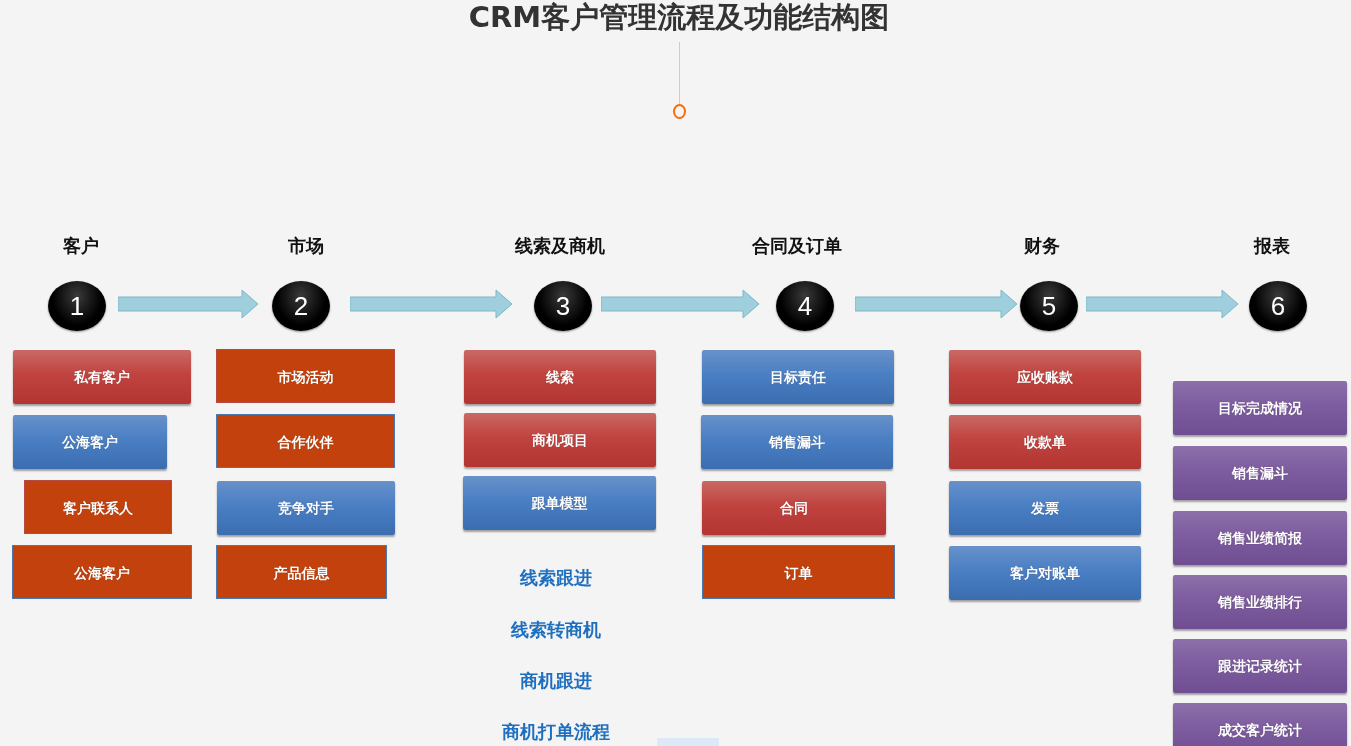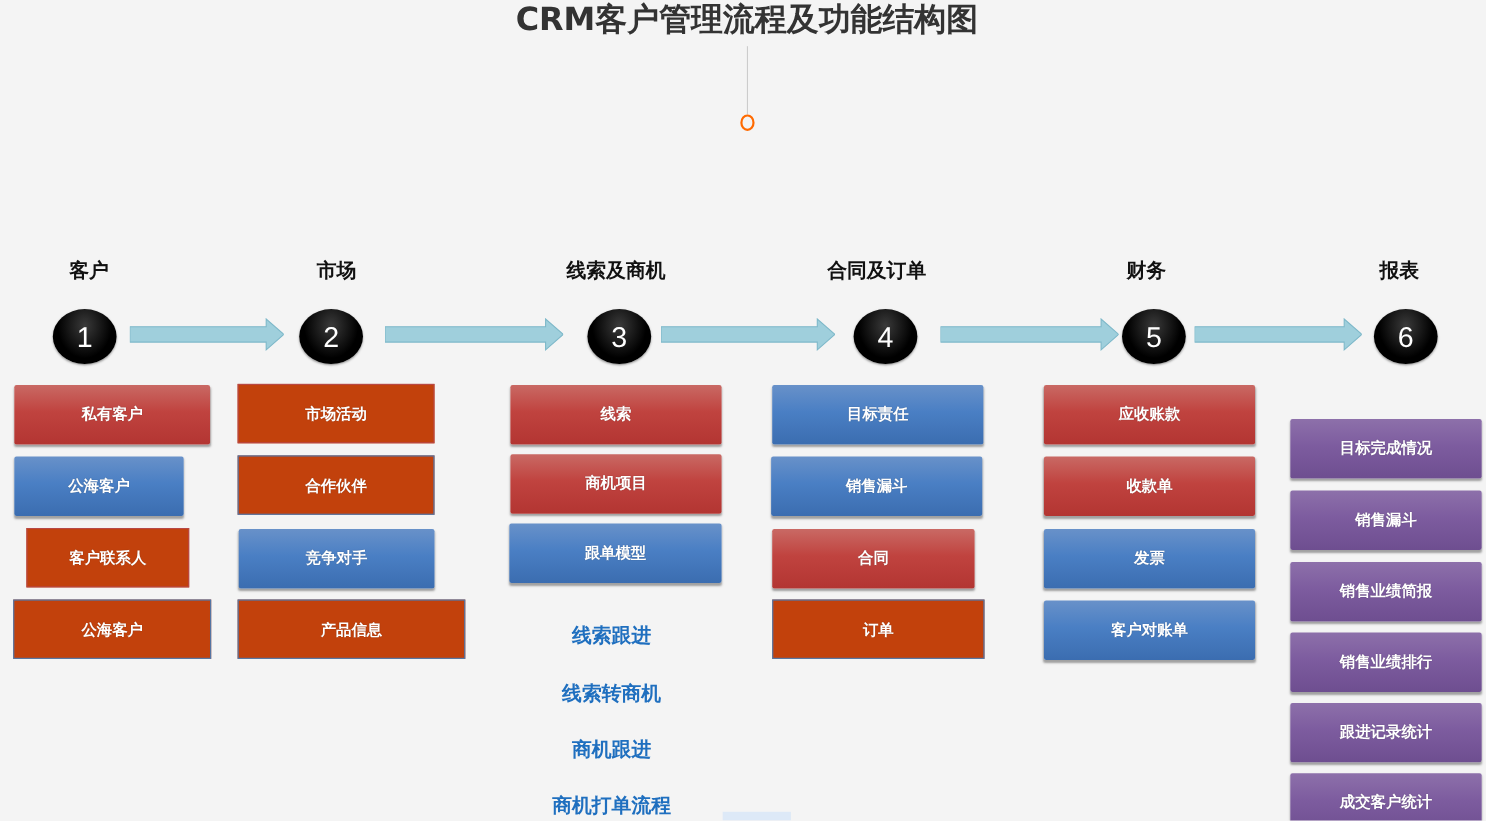--- a/index.html
+++ b/index.html
@@ -117,21 +117,21 @@
 </div>
 
 <div class="box red gloss" style="left:13px;top:350px;width:178px">私有客户</div>
 <div class="box blue gloss" style="left:13px;top:415px;width:154px">公海客户</div>
 <div class="box red flat" style="left:24px;top:480px;width:148px">客户联系人</div>
 <div class="box blue flat" style="left:12px;top:545px;width:180px">公海客户</div>
 
 <div class="box red flat" style="left:216px;top:349px;width:179px">市场活动</div>
 <div class="box blue flat" style="left:216px;top:414px;width:179px">合作伙伴</div>
 <div class="box blue gloss" style="left:217px;top:481px;width:178px">竞争对手</div>
-<div class="box blue flat" style="left:216px;top:545px;width:207px">产品信息</div>
+<div class="box blue flat" style="left:216px;top:545px;width:171px">产品信息</div>
 
 <div class="box red gloss" style="left:464px;top:350px;width:192px">线索</div>
 <div class="box red gloss" style="left:464px;top:413px;width:192px">商机项目</div>
 <div class="box blue gloss" style="left:463px;top:476px;width:193px">跟单模型</div>
 
 <div class="link" style="left:556px;top:566px">线索跟进</div>
 <div class="link" style="left:556px;top:618px">线索转商机</div>
 <div class="link" style="left:556px;top:669px">商机跟进</div>
 <div class="link" style="left:556px;top:720px">商机打单流程</div>
 

